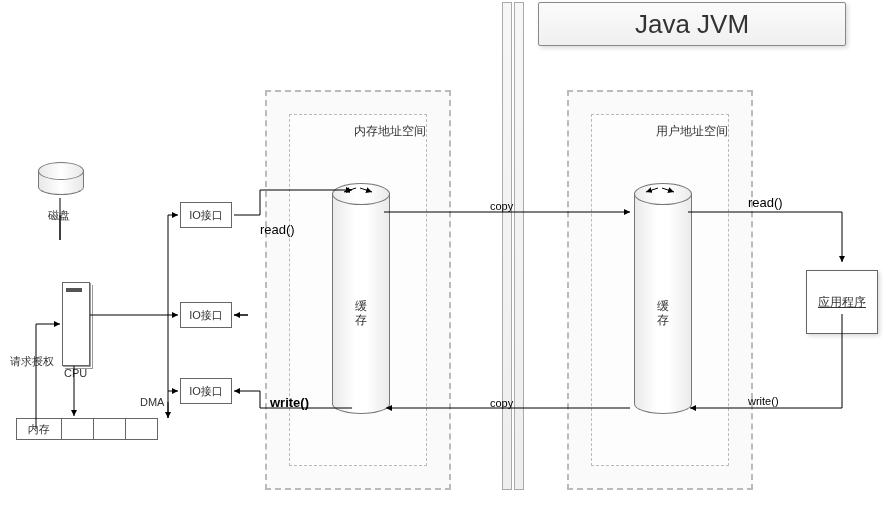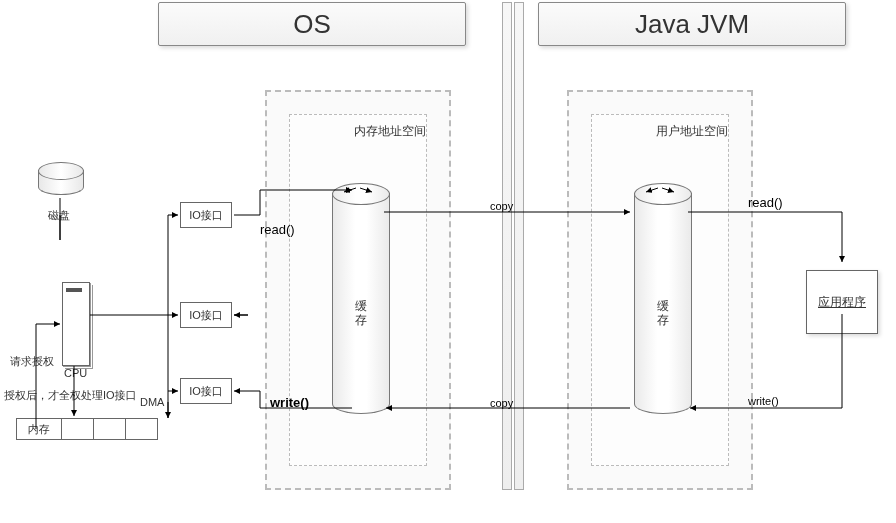--- a/index.html
+++ b/index.html
@@ -103,21 +103,20 @@
     border:1px solid #666; background:#fff;
     box-shadow: 1px 1px 0 #999, 2px 2px 0 #fff, 3px 3px 0 #999;
   }
   svg.arrows { position:absolute; left:0; top:0; width:896px; height:523px; pointer-events:none; }
   marker#tri path { fill:#000; }
 </style>
 </head>
 <body>
 <div class="stage">
 
-<div class="abs title-box" style="left:158px; top:2px; width:308px; height:44px;">OS</div>
 <div class="abs title-box" style="left:538px; top:2px; width:308px; height:44px;">Java JVM</div>
 
 <div class="abs" style="left:502px; top:2px; width:22px; height:488px;">
   <div style="position:absolute;left:0;top:0;bottom:0;width:8px;border:1px solid #aaa;background:linear-gradient(#f7f7f7,#eee);"></div>
   <div style="position:absolute;right:0;top:0;bottom:0;width:8px;border:1px solid #aaa;background:linear-gradient(#f7f7f7,#eee);"></div>
 </div>
 
 <div class="abs dashed-outer" style="left:265px; top:90px; width:186px; height:400px;">
   <div class="abs dashed-inner" style="left:22px; top:22px; right:22px; bottom:22px;">
     <div class="inner-title" style="margin-top:6px;">内存地址空间</div>
@@ -144,21 +143,20 @@
 <div class="abs label-text" style="left:48px; top:200px;margin-top:8px;">磁盘</div>
 
 <div class="abs" style="left:62px; top:282px; width:26px; height:82px;">
   <div class="cube3d" style="position:absolute; left:0; top:0; width:100%; height:100%;"></div>
   <div style="position:absolute; left:4px; top:6px; width:16px; height:4px; background:#555;"></div>
 </div>
 <div class="abs label-text" style="left:64px; top:367px;">CPU</div>
 
 <div class="abs label-text" style="left:10px; top:354px;">请求授权</div>
 
-<div class="abs label-text" style="left:4px; top:388px; width:150px;">授权后，才全权处理IO接口</div>
 
 <div class="abs cell-row" style="left:16px; top:418px; width:142px; height:22px;">
   <div style="flex:1.4; display:flex;align-items:center;justify-content:center;font-size:11px;">内存</div>
   <div style="flex:1;"></div>
   <div style="flex:1;"></div>
   <div style="flex:1;"></div>
 </div>
 
 <div class="abs label-text" style="left:140px; top:396px;">DMA</div>
 

